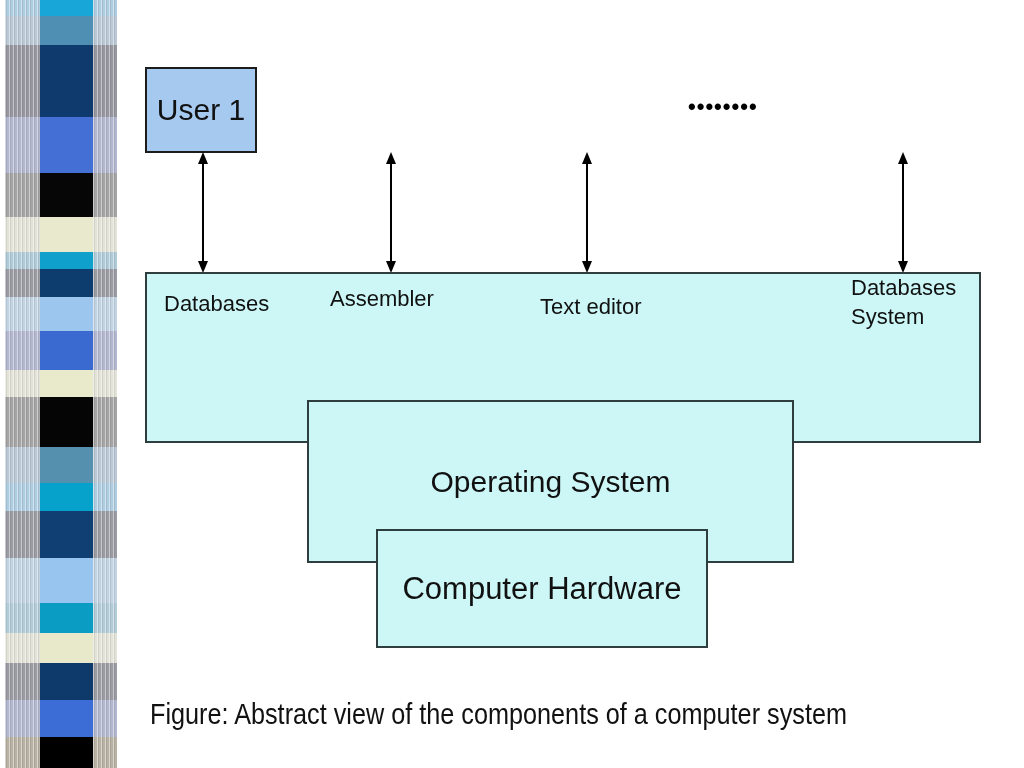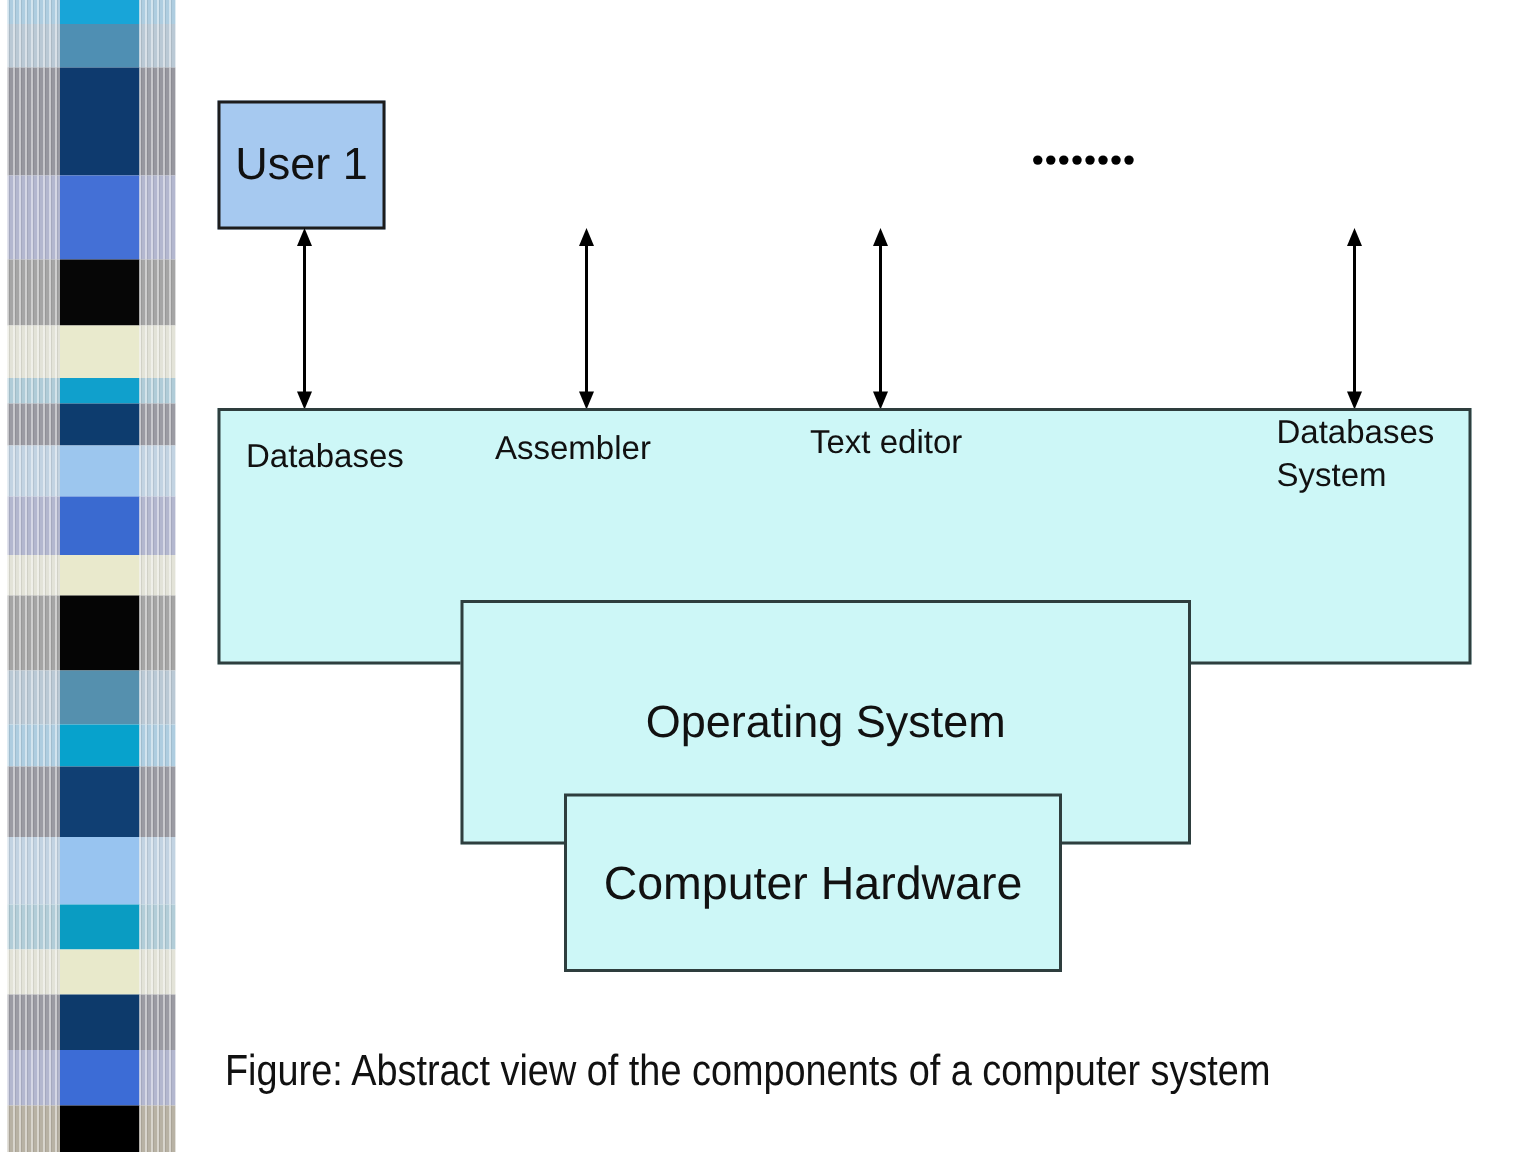--- a/index.html
+++ b/index.html
@@ -67,21 +67,21 @@
   }
   .hw-panel{
     left:376px;top:529px;width:332px;height:119px;z-index:3;
     display:flex;align-items:center;justify-content:center;
     font-size:31px;
   }
 
   .prog-label{position:absolute;z-index:4;font-size:22px;line-height:1.3;}
   .p-compiler{left:164px;top:290px;}
   .p-assembler{left:330px;top:285px;text-align:right;}
-  .p-texteditor{left:540px;top:281px;}
+  .p-texteditor{left:540px;top:293px;}
   .p-databases{left:851px;top:274px;width:132px;white-space:pre-line;}
 
   .panel-title{
     position:absolute;z-index:4;
     left:145px;top:341px;width:836px;
     text-align:center;font-size:30px;
   }
 
   
   .caption{

